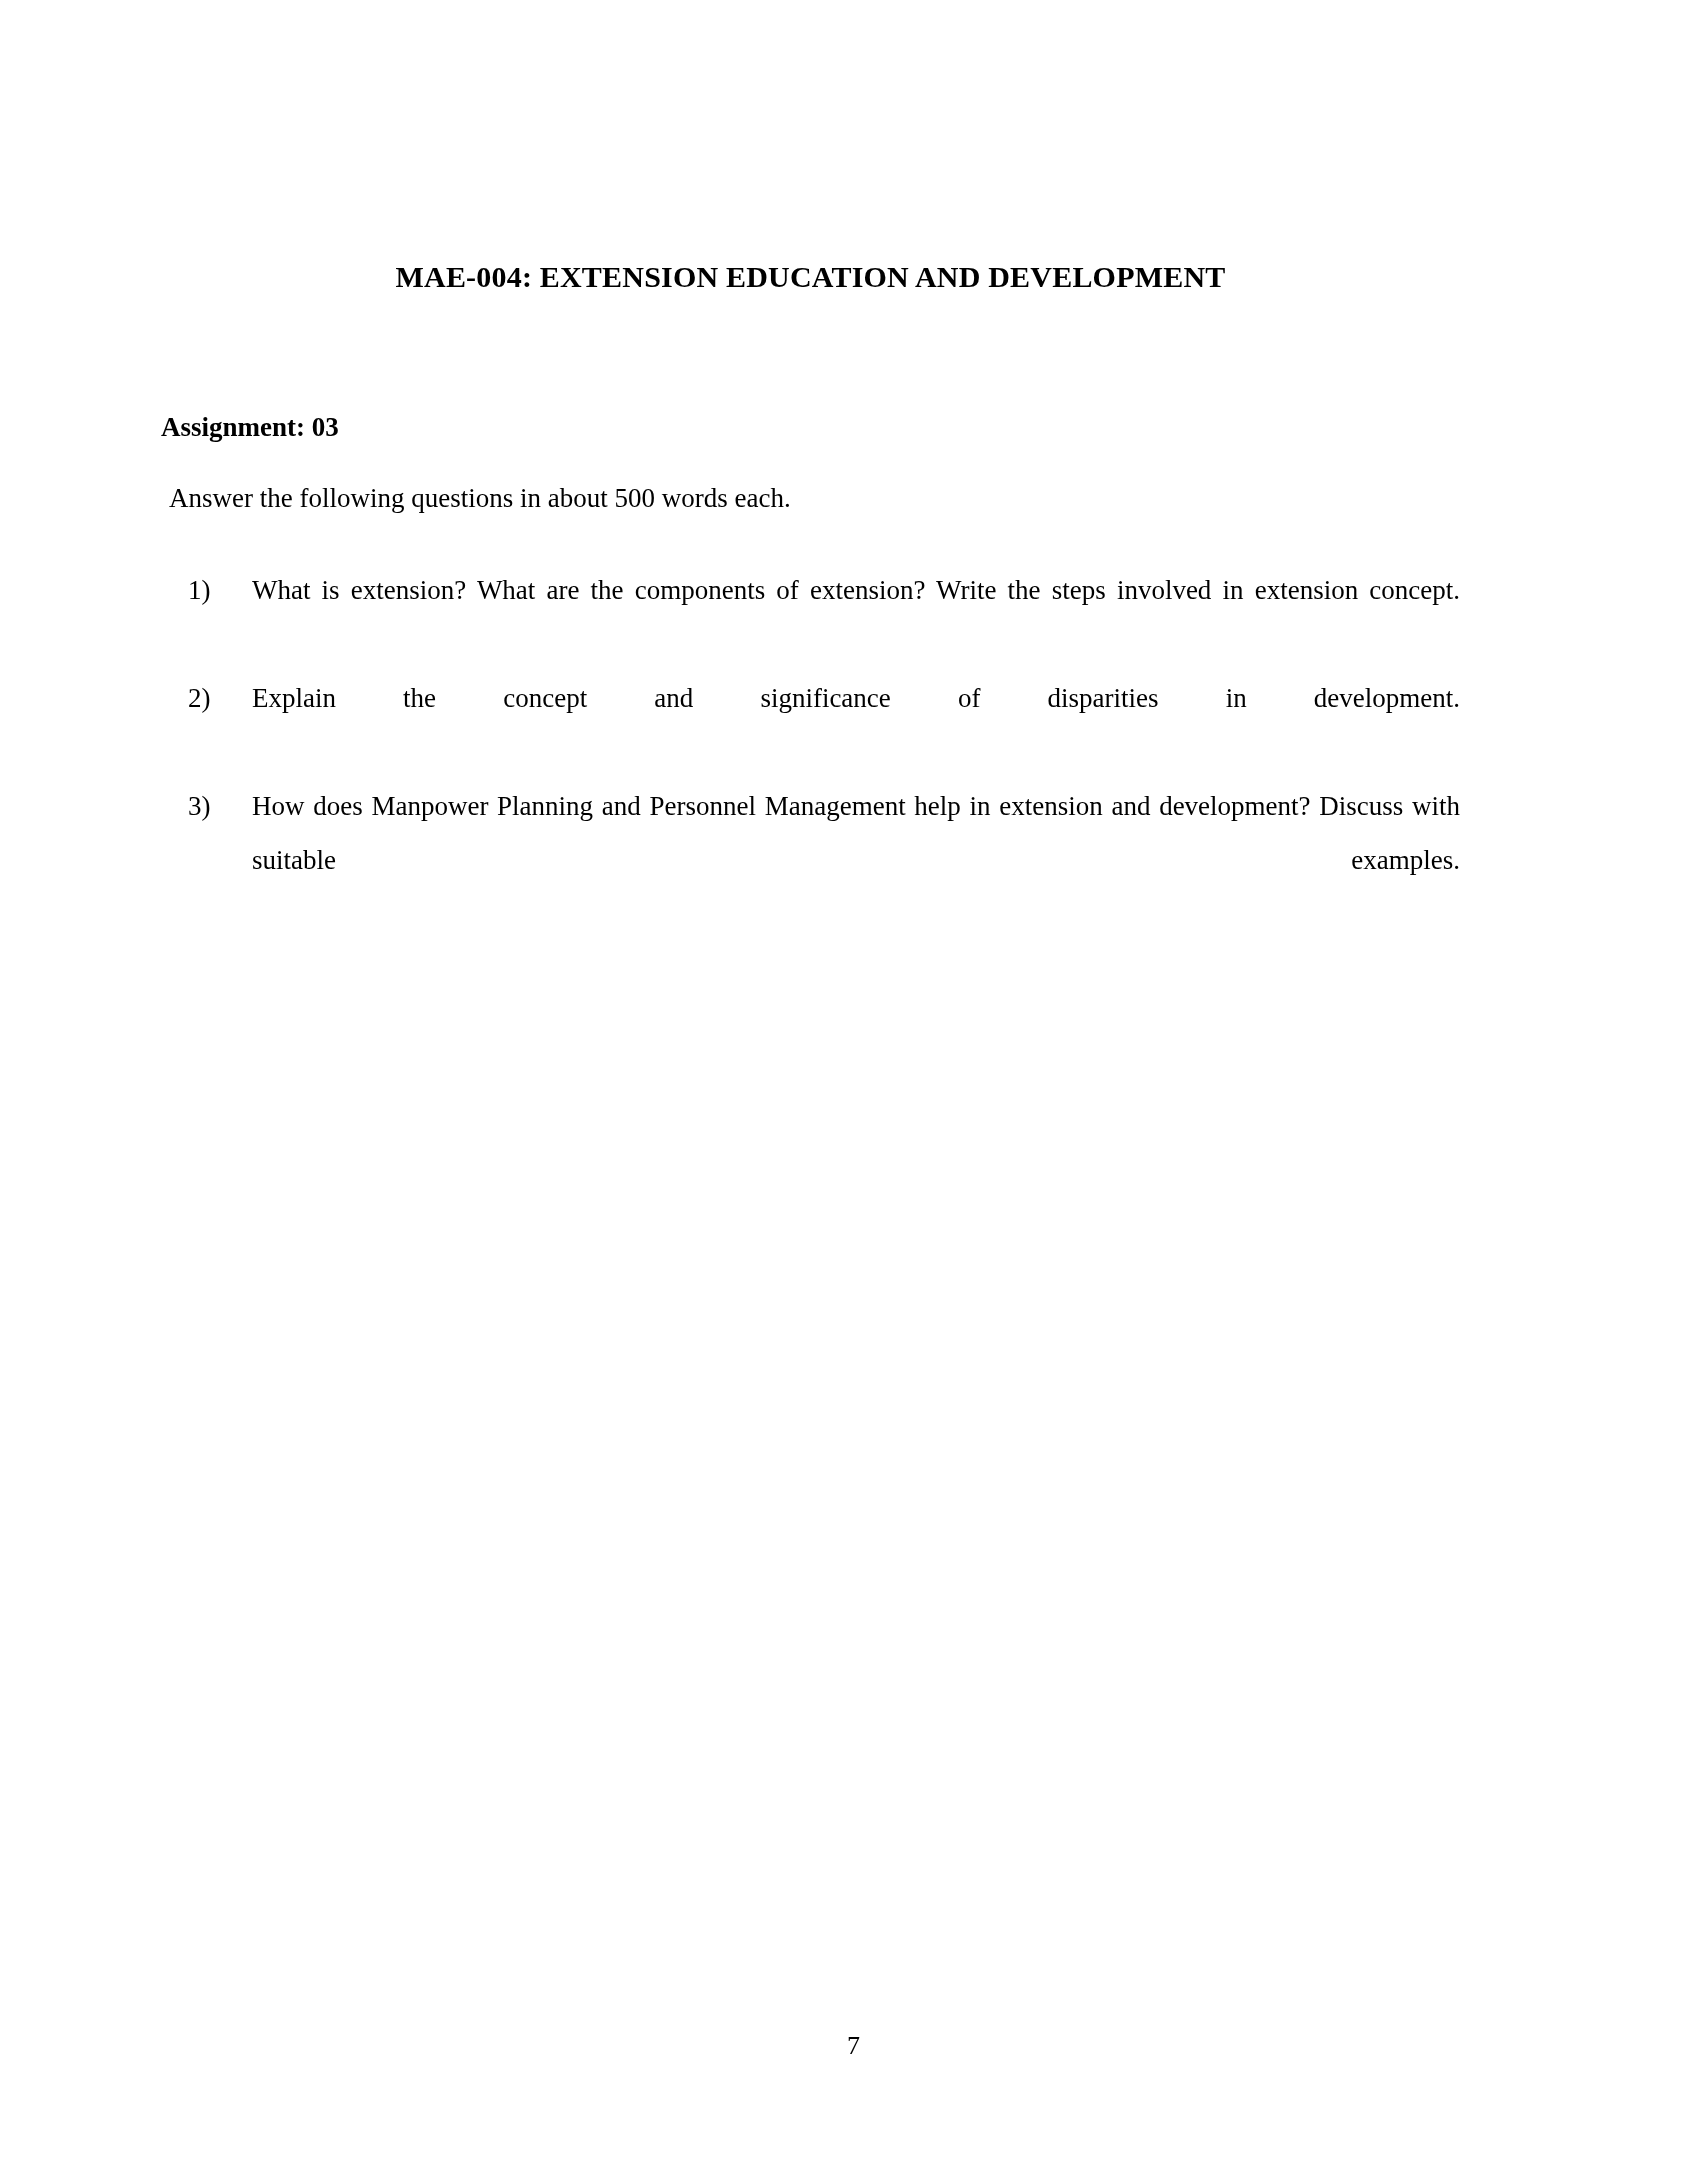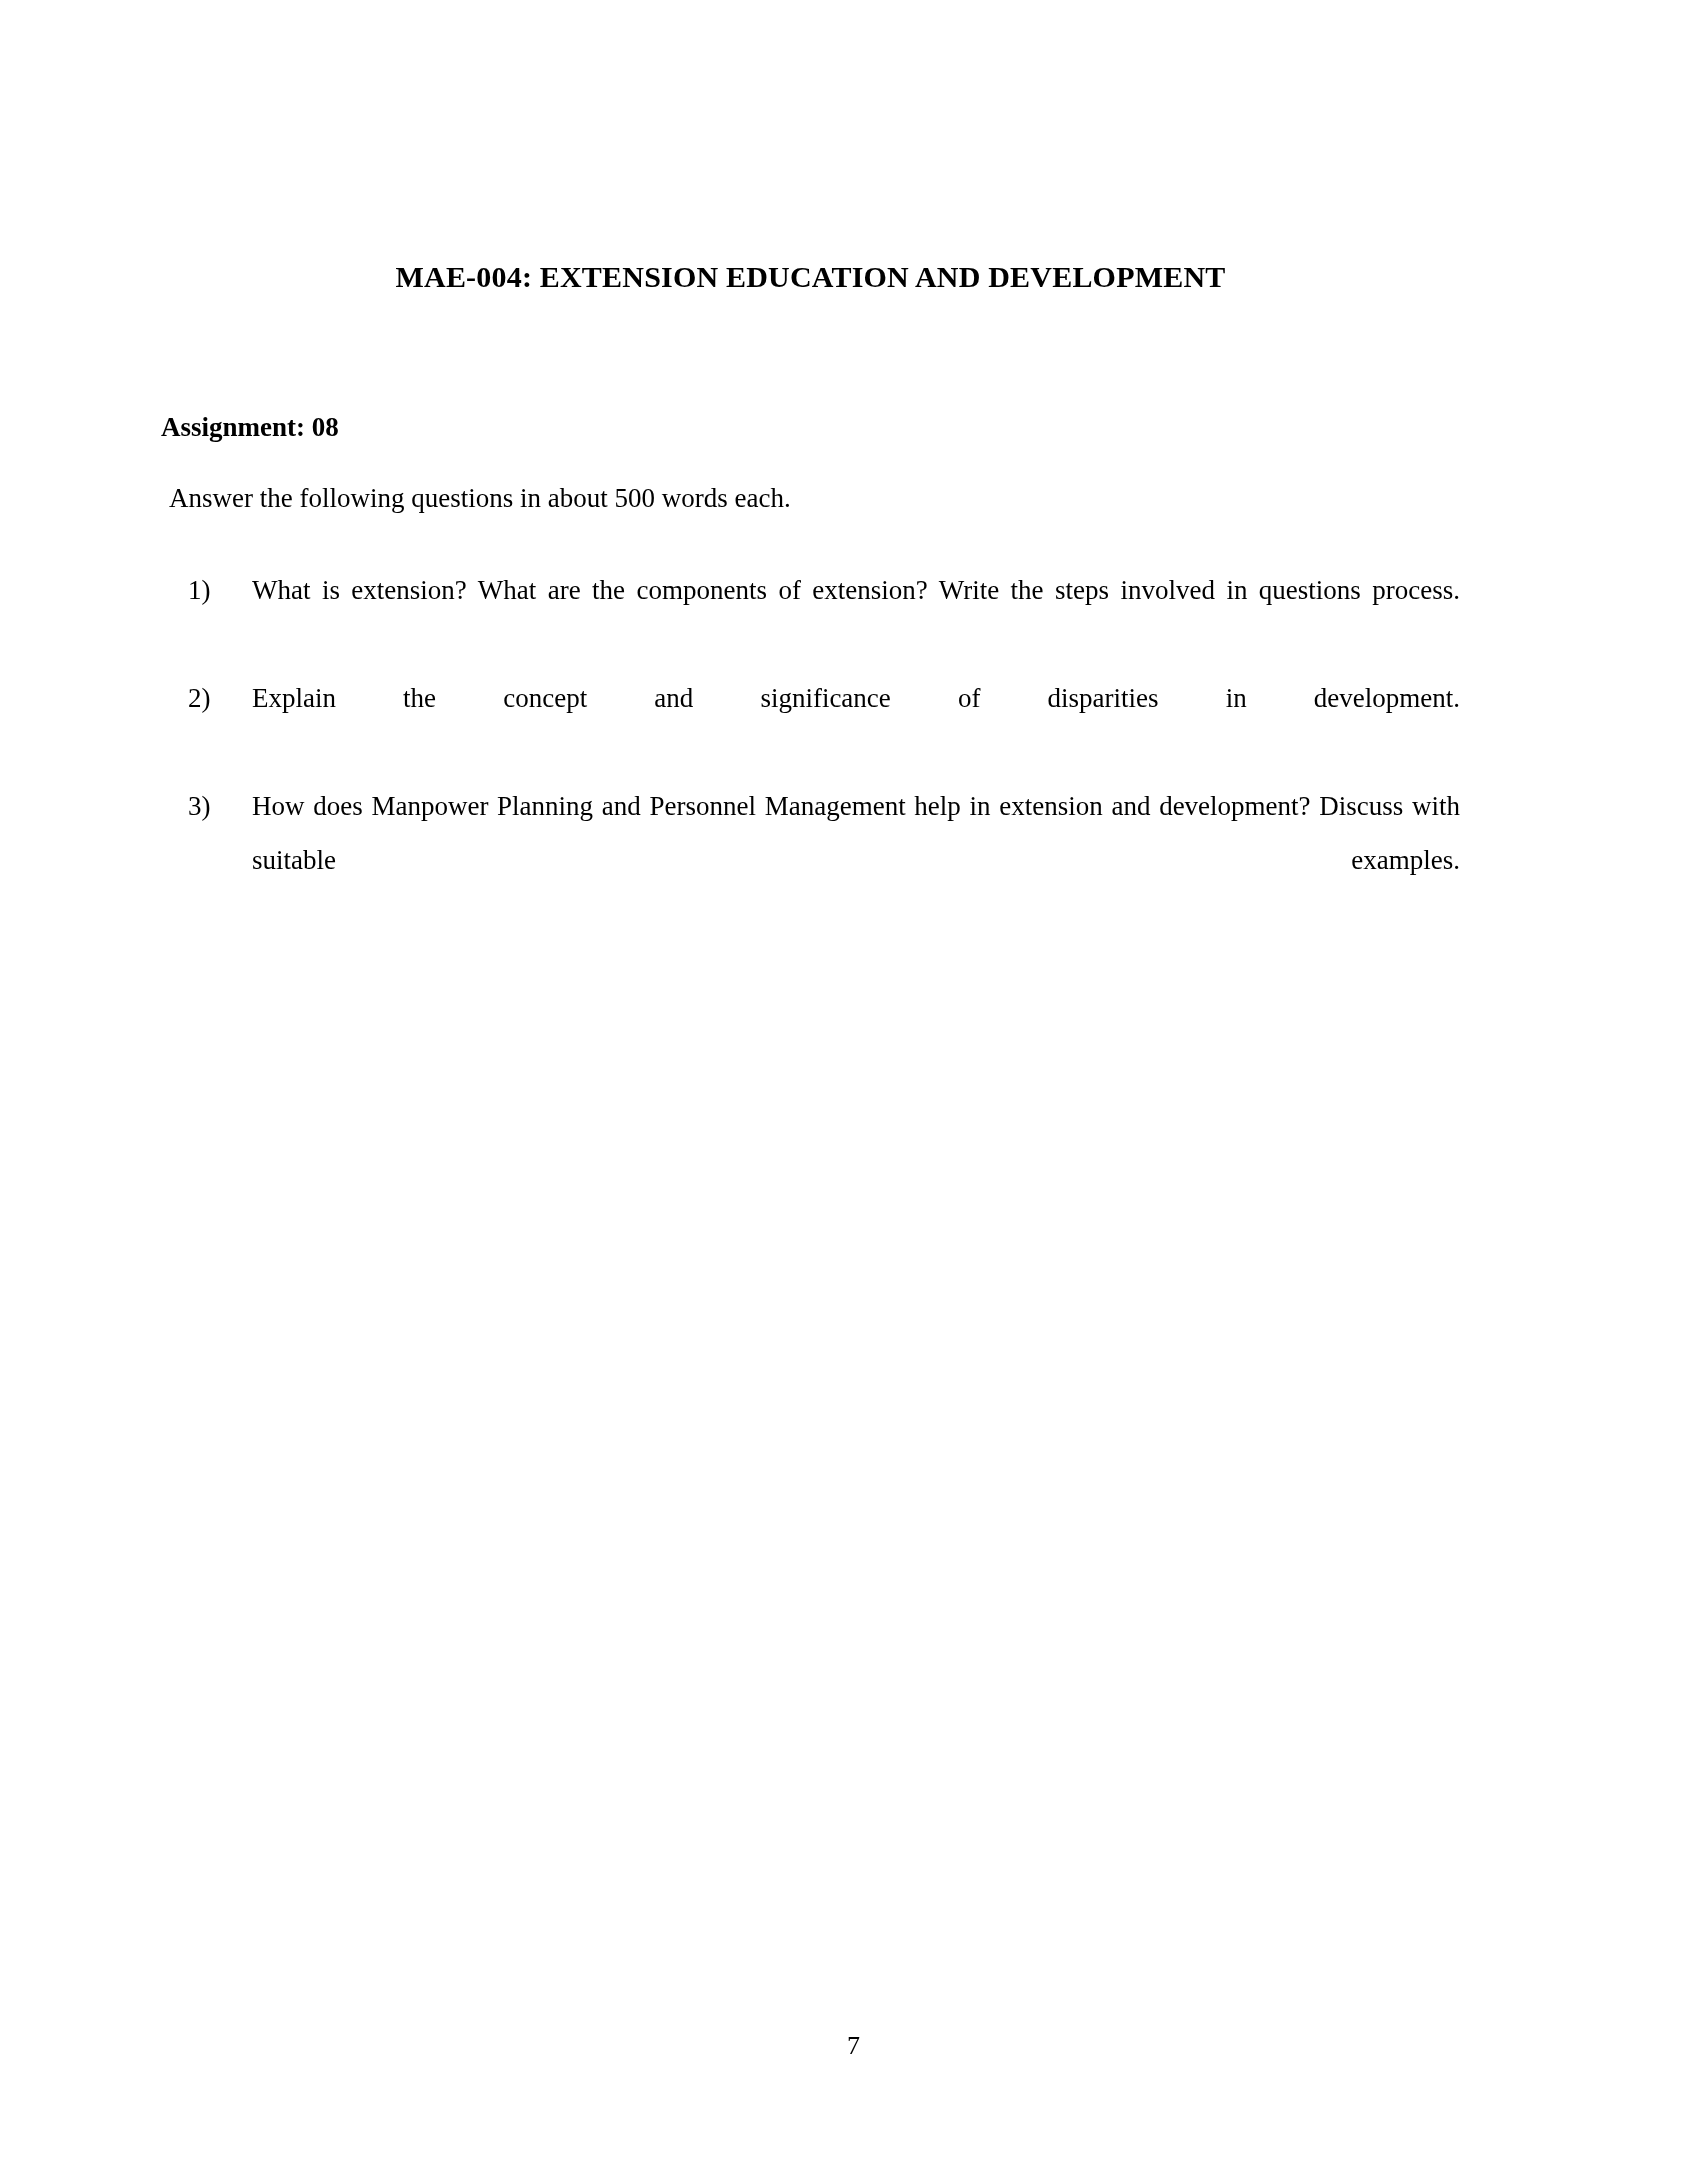--- a/index.html
+++ b/index.html
@@ -128,29 +128,29 @@
 </style>
 </head>
 <body>
 
 <div class="page">
 
   <div class="content">
 
     <h1 class="doc-title">MAE-004: EXTENSION EDUCATION AND DEVELOPMENT</h1>
 
-    <div class="assignment-heading">Assignment: 08</div>
+    <div class="assignment-heading">Assignment: 03</div>
 
     <div class="intro-line">Answer the following questions in about 500 words each.</div>
 
     <ol class="question-list">
 
       <li class="question-item">
         <span class="q-num">1)</span>
-        <span class="q-text">What is extension? What are the components of extension? Write the steps involved in questions process.</span>
+        <span class="q-text">What is extension? What are the components of extension? Write the steps involved in extension concept.</span>
       </li>
 
       <li class="question-item">
         <span class="q-num">2)</span>
         <span class="q-text">Explain the concept and significance of disparities in development.</span>
       </li>
 
       <li class="question-item">
         <span class="q-num">3)</span>
         <span class="q-text">How does Manpower Planning and Personnel Management help in extension and development? Discuss with suitable examples.</span>

